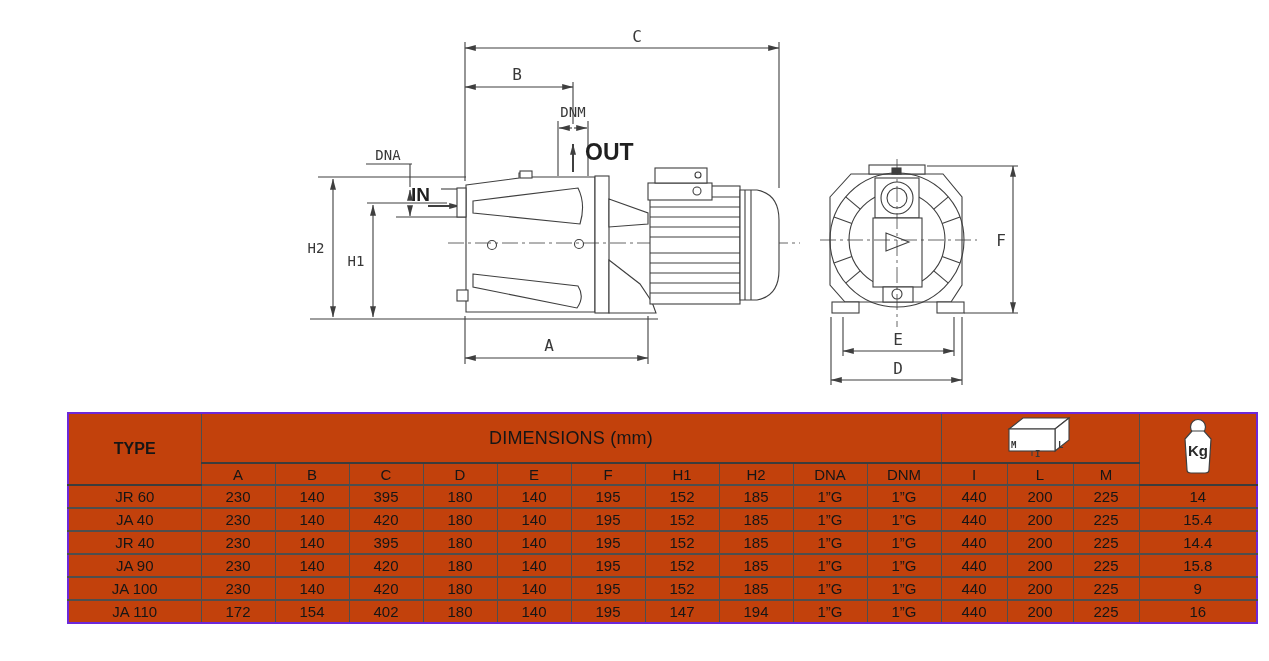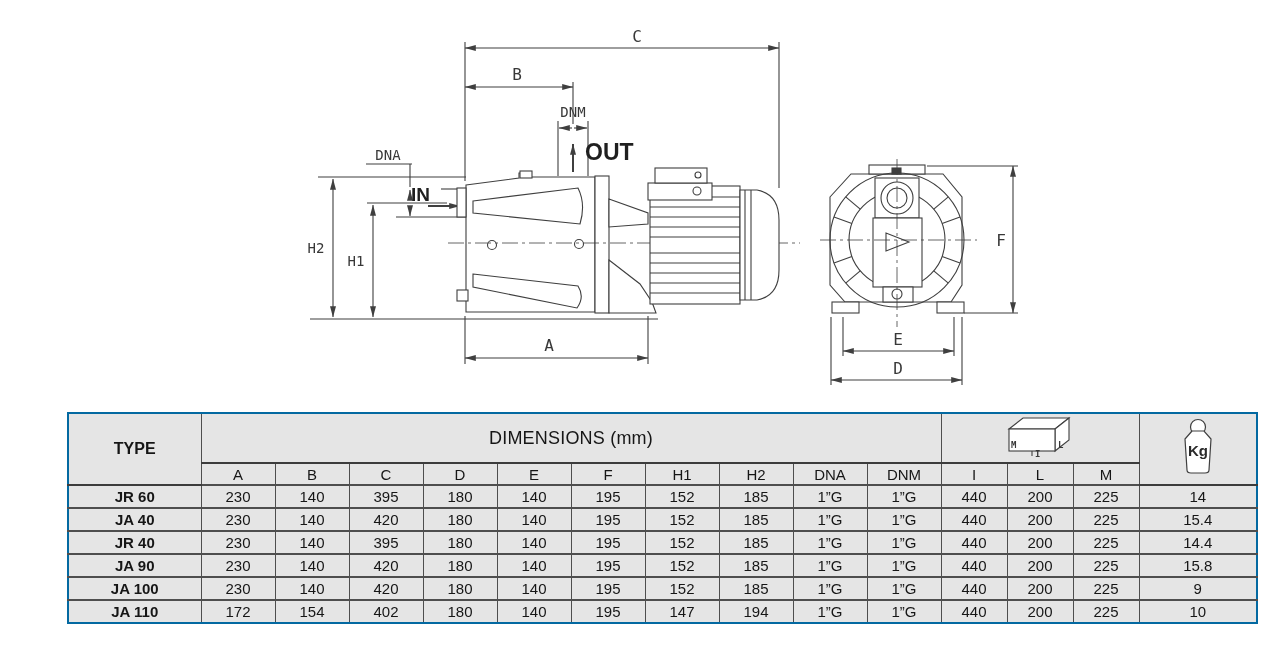--- a/index.html
+++ b/index.html
@@ -5,30 +5,30 @@
   html,body{margin:0;padding:0;background:#fff;}
   .canvas{position:relative;width:1269px;height:661px;background:#ffffff;overflow:hidden;
           font-family:"Liberation Sans",sans-serif;}
   svg text{user-select:none;}
   .lbl{font-family:"DejaVu Sans Mono",monospace;font-size:16px;fill:#383838;}
   .lbl-sm{font-family:"DejaVu Sans Mono",monospace;font-size:14px;fill:#383838;}
   .flow-in{font-family:"Liberation Sans",sans-serif;font-size:19px;font-weight:700;fill:#1f1f1f;}
   .flow-out{font-family:"Liberation Sans",sans-serif;font-size:23px;font-weight:700;fill:#1f1f1f;}
 
   table.dims{position:absolute;left:67px;top:412px;width:1191px;border-collapse:collapse;
-             table-layout:fixed;background:#e5e5e5;border:2px solid #0369a1;}
+             table-layout:fixed;background:#c2410c;border:2px solid #6d28d9;}
   table.dims th,table.dims td{border:1px solid #4e4e4e;text-align:center;vertical-align:middle;
              padding:0;color:#161616;}
   table.dims thead tr.h1 th{border-bottom:2px solid #3c3c3c;height:46px;}
   table.dims thead tr.h2 th{height:20px;font-size:15px;font-weight:400;}
   table.dims tbody tr{height:23px;}
   table.dims tbody th,table.dims tbody td{border-top:2px solid #4e4e4e;font-size:15px;}
   .type-head{font-size:16px;font-weight:700;}
   .dim-head{font-size:18px;font-weight:400;letter-spacing:.2px;}
-  .type-cell{font-weight:700;}
+  .type-cell{font-weight:400;}
   td[data-name="value-cell"]{font-weight:400;}
   .icon-cell{vertical-align:middle;}
 </style>
 </head>
 <body>
 
 <div class="canvas" data-name="pump-spec-sheet">
 
   
   <svg width="1269" height="407" viewBox="0 0 1269 407" data-name="pump-technical-drawing">
@@ -351,17 +351,17 @@
           <td data-name="value-cell">180</td>
           <td data-name="value-cell">140</td>
           <td data-name="value-cell">195</td>
           <td data-name="value-cell">147</td>
           <td data-name="value-cell">194</td>
           <td data-name="value-cell">1”G</td>
           <td data-name="value-cell">1”G</td>
           <td data-name="value-cell">440</td>
           <td data-name="value-cell">200</td>
           <td data-name="value-cell">225</td>
-          <td data-name="value-cell">10</td>
+          <td data-name="value-cell">16</td>
         </tr>
       </tbody>
   </table>
 </div>
 
 </body></html>

